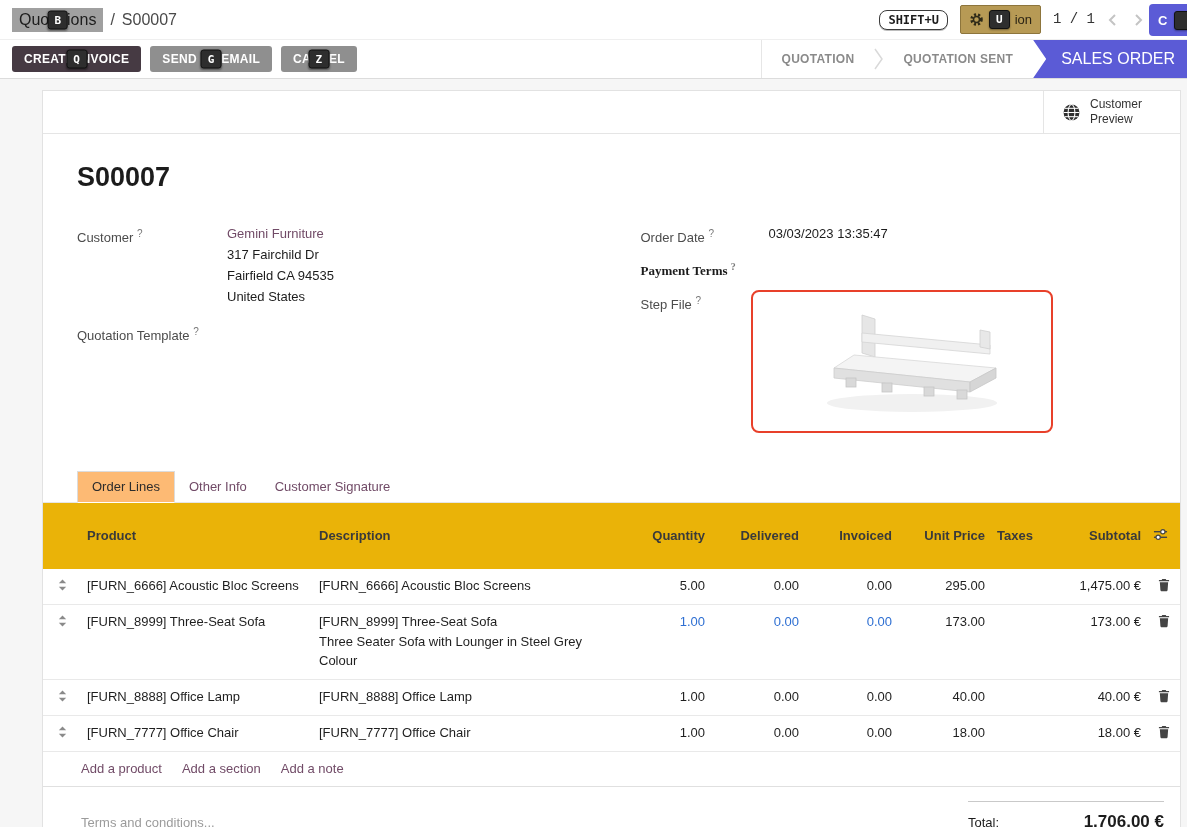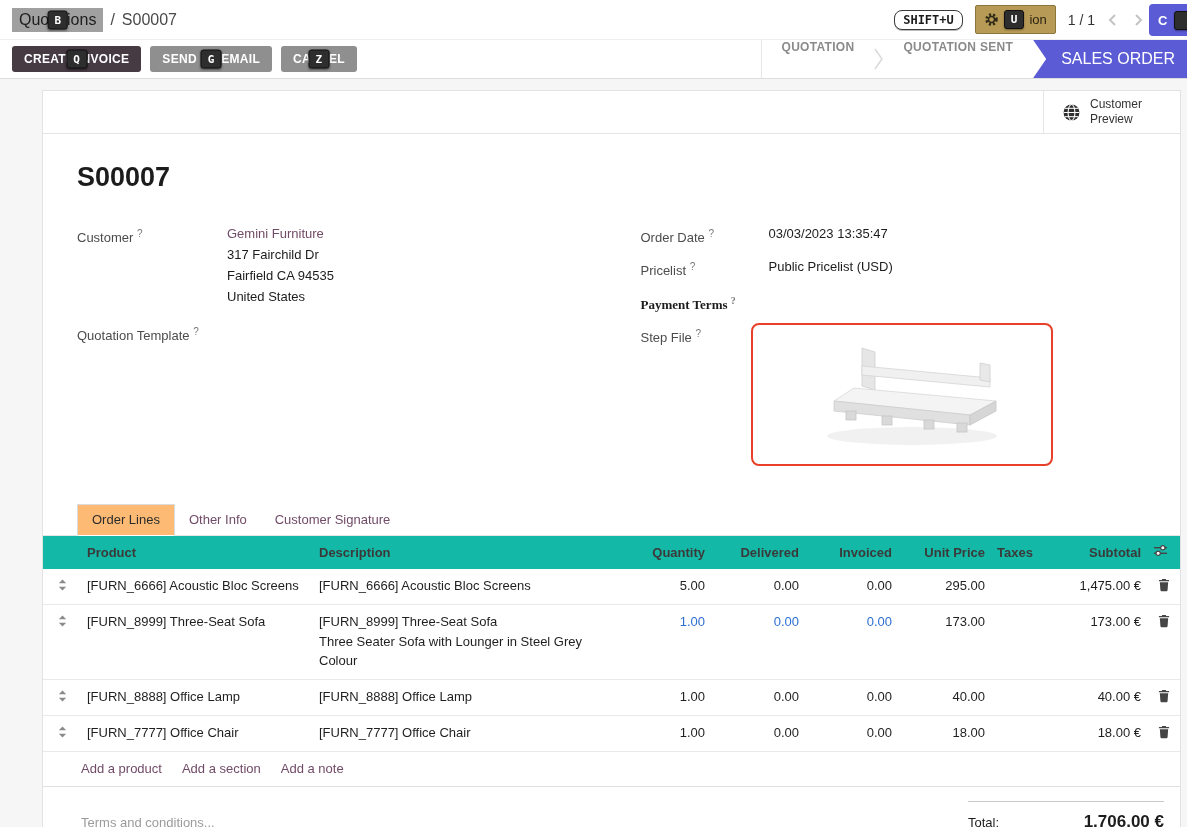--- a/index.html
+++ b/index.html
@@ -11,21 +11,21 @@
     background:#fff; border-bottom:1px solid #efefef; position:relative; }
   .breadcrumb { font-size:16px; color:#4a4a4a; display:flex; align-items:center; gap:7px; }
   .crumb-app { position:relative; background:#a0a0a0; color:#1d1d1d; padding:3px 7px; }
   .crumb-sep, .crumb-record { color:#4a4a4a; }
 
   .topbar-right { margin-left:auto; display:flex; align-items:center; gap:12px; padding-right:26px; }
   .keycap { border:1px solid #3b3b3b; background:#fff; border-radius:8px; padding:2px 8px;
     font:600 12px "DejaVu Sans Mono", monospace; color:#1b1b1b; box-shadow:0 1px 0 #bdbdbd; }
   .action-chip { display:flex; align-items:center; gap:5px; background:#b79a55;
     border:1px solid #8d753c; padding:4px 8px; color:#2b2414; font-size:13px; border-radius:2px; }
-  .pager { display:flex; align-items:center; gap:8px; font-size:14px; color:#333; }
+  .pager { display:flex; align-items:flex-start; gap:8px; font-size:14px; color:#333;font-family:Liberation Mono, monospace; }
   .pager-chevron { width:18px; height:18px; display:flex; align-items:center; justify-content:center; }
   .corner-btn { position:absolute; top:4px; right:-20px; height:32px; width:58px;
     background:#5B5BD6; border-radius:4px; color:#fff; font-weight:700; font-size:13px;
     display:flex; align-items:center; gap:7px; padding-left:9px; }
 
   
   .hint { position:absolute; top:50%; left:50%; transform:translate(-50%,-50%);
     background:#2e2e2e; color:#fff; font:700 11px "DejaVu Sans Mono", monospace;
     padding:1px 6px; border-radius:3px; border:1px solid #111;
     box-shadow:0 1px 2px rgba(0,0,0,.4); line-height:15px; z-index:3; }
@@ -37,21 +37,21 @@
   
   .btnbar { height:39px; display:flex; align-items:stretch; padding-left:12px;
     background:#fff; border-bottom:1px solid #dcdcdc; }
   .btn-group { display:flex; align-items:center; gap:9px; }
   .btn { position:relative; font-size:12px; font-weight:700; letter-spacing:.3px;
     color:#fff; padding:6px 12px; border-radius:3px; border:none; cursor:pointer;
     font-family:"Liberation Sans", sans-serif; }
   .btn-primary { background:#463a43; }
   .btn-secondary { background:#8f8f8f; }
 
-  .statusbar { margin-left:auto; display:flex; height:100%;
+  .statusbar { margin-left:auto; display:flex; align-items:center; height:100%;
     border-left:1px solid #e6e6e6; }
   .stage { color:#8a8a8a; font-size:12px; font-weight:700; letter-spacing:.3px;
     padding:0 20px; white-space:nowrap; }
   .stage-sep { display:flex; align-items:center; }
   .stage-active { background:#5B5BD6; color:#fff; height:100%; display:flex; align-items:center;
     padding:0 46px 0 28px; margin-right:-34px; white-space:nowrap;
     clip-path:polygon(0 0, 100% 0, 100% 100%, 0 100%, 13px 50%); }
 
   
   .content { height:748px; background:#f6f6f6; padding:11px 6px 0 42px; }
@@ -82,22 +82,22 @@
 
   
   .tabs { display:flex; align-items:flex-end; margin-top:30px; padding-left:34px;
     border-bottom:1px solid #e6e6e6; }
   .tab { font-size:13px; padding:7px 14px 8px; color:#714B67; cursor:pointer; }
   .tab.active { color:#2c2c2c; background:#fdba74; border:1px solid #dcdcdc; border-bottom:1px solid #fff;
     margin-bottom:-1px; }
 
   
   table { width:100%; border-collapse:collapse; table-layout:fixed; font-size:13px; }
-  thead th { background:#14b8a6; color:#3a3a3a; font-weight:700; text-align:left;
-    padding:7px 6px; height:33px; }
+  thead th { background:#eab308; color:#3a3a3a; font-weight:700; text-align:left;
+    padding:24px 6px; height:33px; }
   thead th.num { text-align:right; }
   tbody td { padding:9px 6px; border-bottom:1px solid #e9e9e9; vertical-align:top; color:#1f1f1f; }
   td.num { text-align:right; }
   td.blue { color:#2e6fd2; }
   .desc2 { margin-top:3px; line-height:19px; }
   .handle-cell, .trash-cell { text-align:center; }
   .trash-cell svg { cursor:pointer; }
   th.icon-col { text-align:right; padding-right:12px; }
 
   .table-footer { display:flex; gap:20px; padding:9px 6px 10px 38px;
@@ -230,27 +230,20 @@
           </div>
         </div>
 
         <div class="fgroup-right">
           <div class="field">
             <span class="field-label">
               <span>Order Date</span>
               <sup>?</sup>
             </span>
             <span class="field-value">03/03/2023 13:35:47</span>
-          </div>
-          <div class="field">
-            <span class="field-label">
-              <span>Pricelist</span>
-              <sup>?</sup>
-            </span>
-            <span class="field-value">Public Pricelist (USD)</span>
           </div>
           <div class="field">
             <span class="field-label bold">
               <span>Payment Terms</span>
               <sup>?</sup>
             </span>
             <span class="field-value"></span>
           </div>
           <div class="field" style="margin-top:6px;">
             <span class="field-label">

